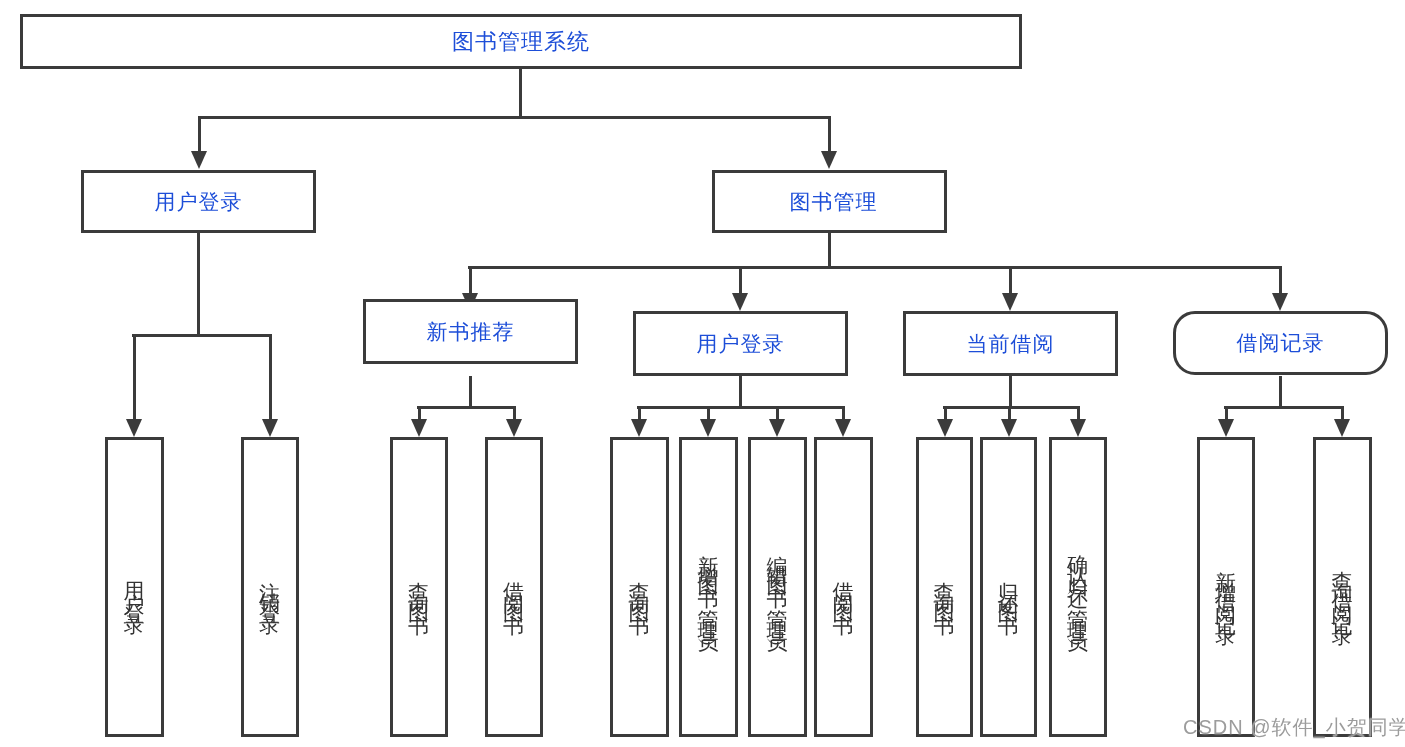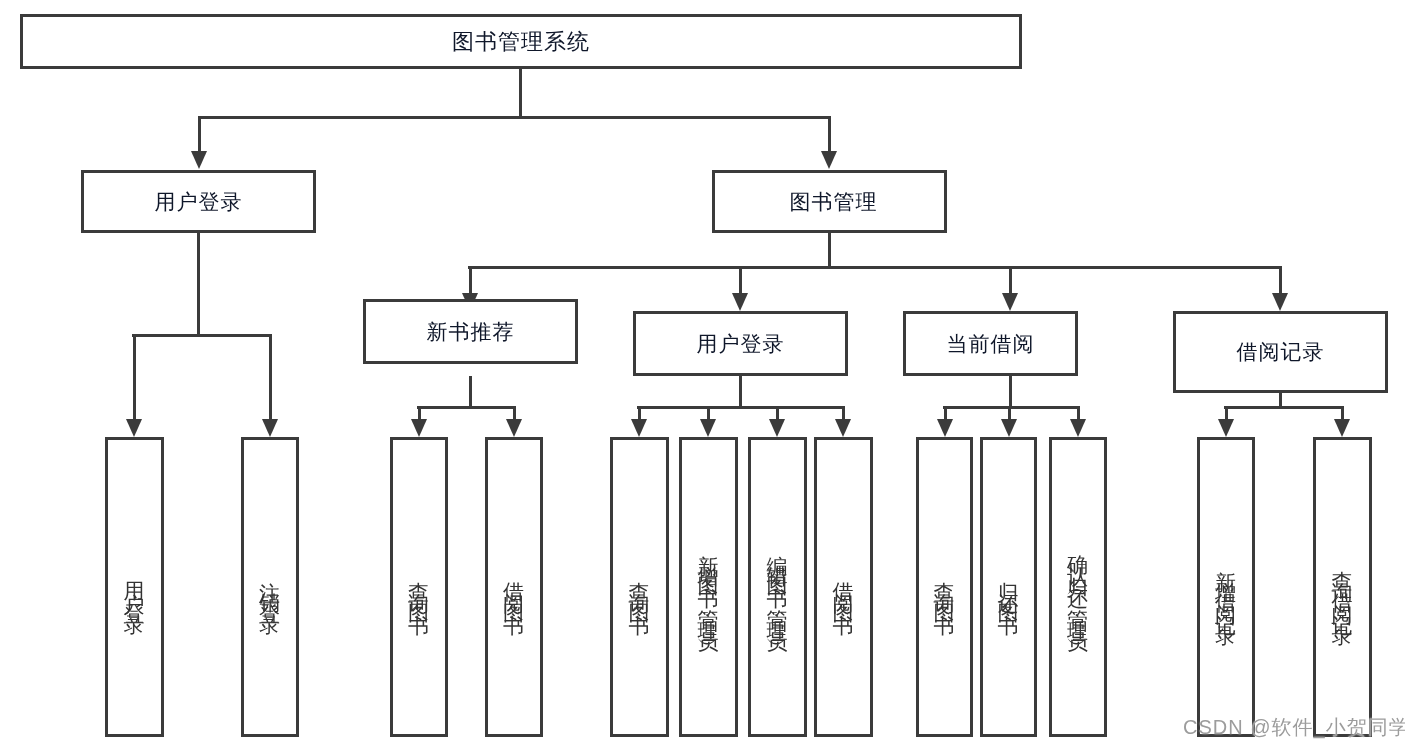--- a/index.html
+++ b/index.html
@@ -16,21 +16,21 @@
 
   
   .box {
     position: absolute;
     border: 3px solid #3b3b3b;
     background: #ffffff;
     display: flex;
     align-items: center;
     justify-content: center;
     font-size: 21px;
-    color: #0f172a;
+    color: #1d4ed8;
     letter-spacing: 1px;
     z-index: 2;
   }
   .box.root { font-size: 22px; }
 
   
   .vbox {
     position: absolute;
     border: 3px solid #3b3b3b;
     background: #ffffff;
@@ -149,24 +149,24 @@
   <div class="box" style="left:712px; top:170px; width:235px; height:63px;padding-left:8px;">
     <span>图书管理</span>
   </div>
 
   <div class="box" style="left:363px; top:299px; width:215px; height:65px;">
     <span>新书推荐</span>
   </div>
   <div class="box" style="left:633px; top:311px; width:215px; height:65px;">
     <span>用户登录</span>
   </div>
-  <div class="box" style="left:903px; top:311px; width:175px; height:65px;">
+  <div class="box" style="left:903px; top:311px; width:215px; height:65px;">
     <span>当前借阅</span>
   </div>
-  <div class="box" style="left:1173px; top:311px; width:215px; height:82px;">
+  <div class="box" style="left:1173px; top:311px; width:215px; height:64px;border-radius:22px;">
     <span>借阅记录</span>
   </div>
 
   <div class="vbox" style="left:105px; top:437px; width:59px; height:300px;">
     <span>用户登录</span>
   </div>
   <div class="vbox" style="left:241px; top:437px; width:58px; height:300px;">
     <span>注销登录</span>
   </div>
 

